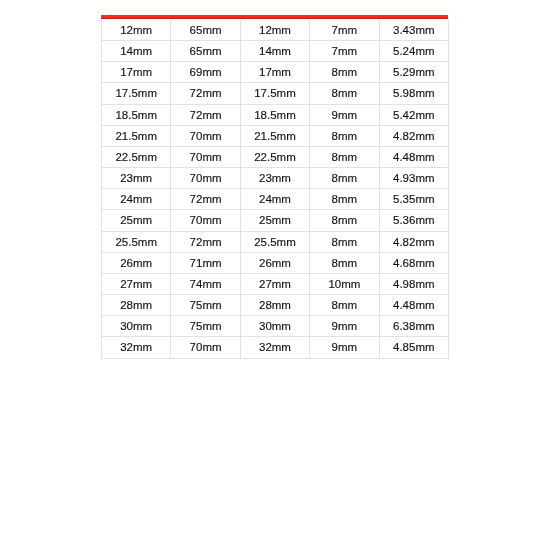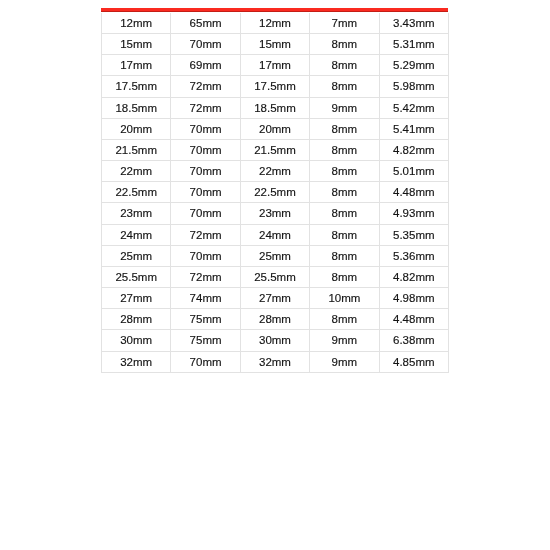--- a/index.html
+++ b/index.html
@@ -10,21 +10,21 @@
     height: 550px;
     background: #ffffff;
     overflow: hidden;
   }
   body {
     font-family: "Liberation Sans", sans-serif;
   }
   #page {
     position: absolute;
     left: 0;
-    top: 8px;
+    top: 15px;
     width: 550px;
     height: 390px;
     background: #ffffff;
     overflow: hidden;
   }
   #accent-bar {
     position: absolute;
     left: 101px;
     top: 0;
     width: 347px;
@@ -82,25 +82,25 @@
     <table class="spec-table">
       <tbody>
         <tr>
           <td>12mm</td>
           <td>65mm</td>
           <td>12mm</td>
           <td>7mm</td>
           <td>3.43mm</td>
         </tr>
         <tr>
-          <td>15mm</td>
-          <td>70mm</td>
-          <td>15mm</td>
-          <td>8mm</td>
-          <td>5.31mm</td>
+          <td>14mm</td>
+          <td>65mm</td>
+          <td>14mm</td>
+          <td>7mm</td>
+          <td>5.24mm</td>
         </tr>
         <tr>
           <td>17mm</td>
           <td>69mm</td>
           <td>17mm</td>
           <td>8mm</td>
           <td>5.29mm</td>
         </tr>
         <tr>
           <td>17.5mm</td>
@@ -110,41 +110,27 @@
           <td>5.98mm</td>
         </tr>
         <tr>
           <td>18.5mm</td>
           <td>72mm</td>
           <td>18.5mm</td>
           <td>9mm</td>
           <td>5.42mm</td>
         </tr>
         <tr>
-          <td>20mm</td>
-          <td>70mm</td>
-          <td>20mm</td>
-          <td>8mm</td>
-          <td>5.41mm</td>
-        </tr>
-        <tr>
           <td>21.5mm</td>
           <td>70mm</td>
           <td>21.5mm</td>
           <td>8mm</td>
           <td>4.82mm</td>
         </tr>
         <tr>
-          <td>22mm</td>
-          <td>70mm</td>
-          <td>22mm</td>
-          <td>8mm</td>
-          <td>5.01mm</td>
-        </tr>
-        <tr>
           <td>22.5mm</td>
           <td>70mm</td>
           <td>22.5mm</td>
           <td>8mm</td>
           <td>4.48mm</td>
         </tr>
         <tr>
           <td>23mm</td>
           <td>70mm</td>
           <td>23mm</td>
@@ -164,20 +150,27 @@
           <td>25mm</td>
           <td>8mm</td>
           <td>5.36mm</td>
         </tr>
         <tr>
           <td>25.5mm</td>
           <td>72mm</td>
           <td>25.5mm</td>
           <td>8mm</td>
           <td>4.82mm</td>
+        </tr>
+        <tr>
+          <td>26mm</td>
+          <td>71mm</td>
+          <td>26mm</td>
+          <td>8mm</td>
+          <td>4.68mm</td>
         </tr>
         <tr>
           <td>27mm</td>
           <td>74mm</td>
           <td>27mm</td>
           <td>10mm</td>
           <td>4.98mm</td>
         </tr>
         <tr>
           <td>28mm</td>

